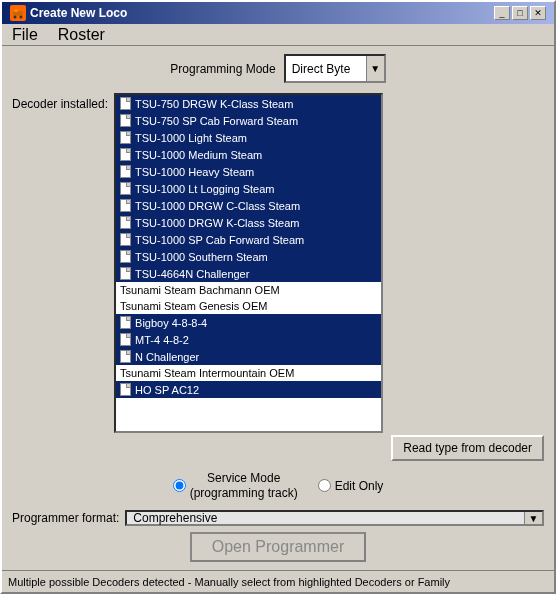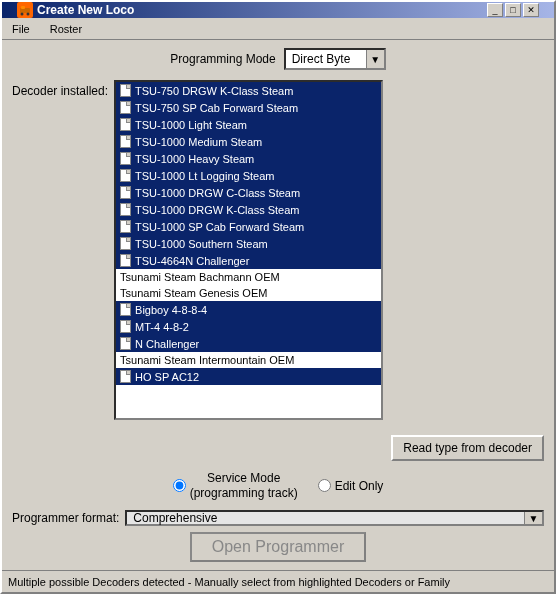--- a/index.html
+++ b/index.html
@@ -19,25 +19,25 @@
       border: 2px solid #808080;
       border-top: 2px solid #ffffff;
       border-left: 2px solid #ffffff;
       display: flex;
       flex-direction: column;
     }
 
     .title-bar {
       background: linear-gradient(to right, #0a246a, #a6b5e7);
       color: white;
-      padding: 3px 15px;
+      padding: 3px 8px;
       display: flex;
       align-items: center;
       justify-content: space-between;
-      height: 16px;
+      height: 22px;
       flex-shrink: 0;
     }
 
     .title-bar-left {
       display: flex;
       align-items: center;
       gap: 4px;
     }
 
     .title-icon {
@@ -87,21 +87,21 @@
       gap: 8px;
       border-bottom: 1px solid #808080;
       flex-shrink: 0;
       height: 22px;
       align-items: center;
     }
 
     .menu-item {
       padding: 2px 6px;
       cursor: pointer;
-      font-size: 11px;
+      font-size: 16px;
       text-align: right;
     }
 
     .content {
       padding: 8px 10px;
       display: flex;
       flex-direction: column;
       gap: 6px;
       flex: 1;
     }
@@ -116,21 +116,21 @@
 
     .programming-mode-label {
       font-size: 12px;
     }
 
     .dropdown-container {
       display: flex;
       align-items: center;
       border: 2px inset #808080;
       background: white;
-      height: 22px;
+      height: 29px;
     }
 
     .dropdown-text {
       padding: 2px 6px;
       font-size: 12px;
       min-width: 80px;
     }
 
     .dropdown-btn {
       background: #d4d0c8;

